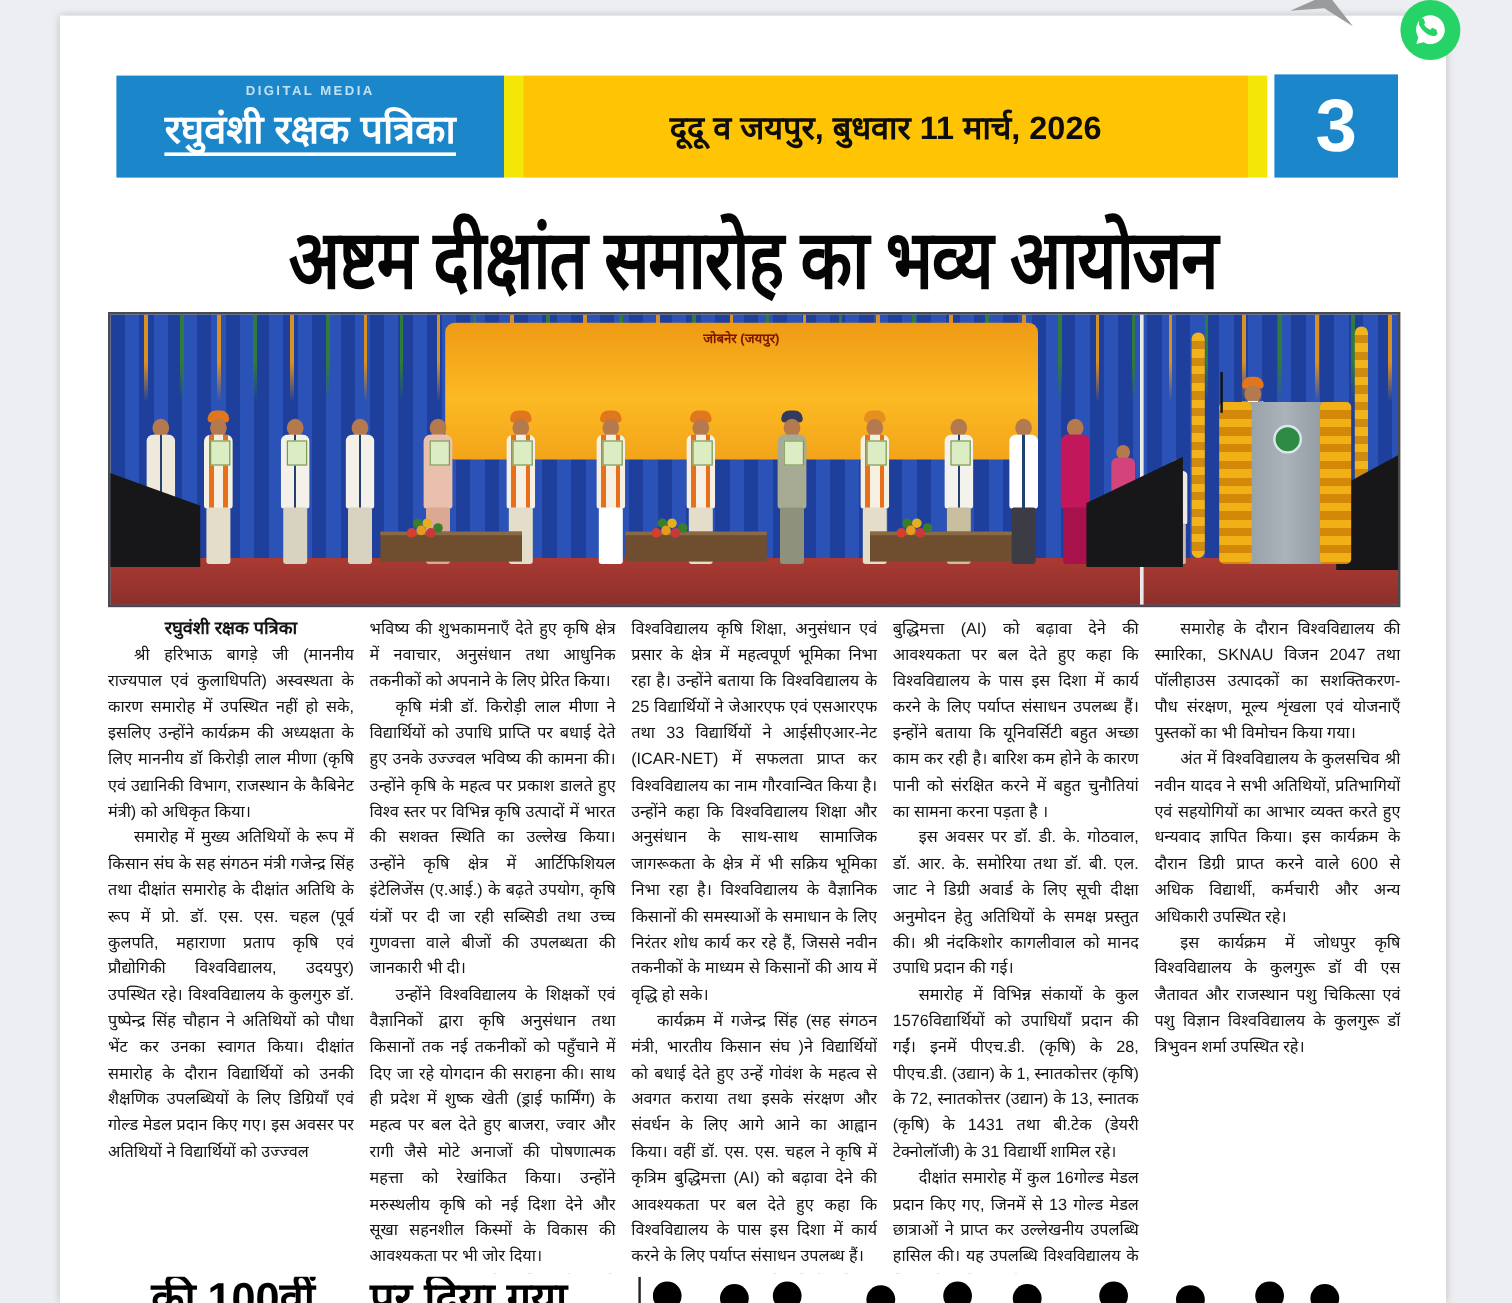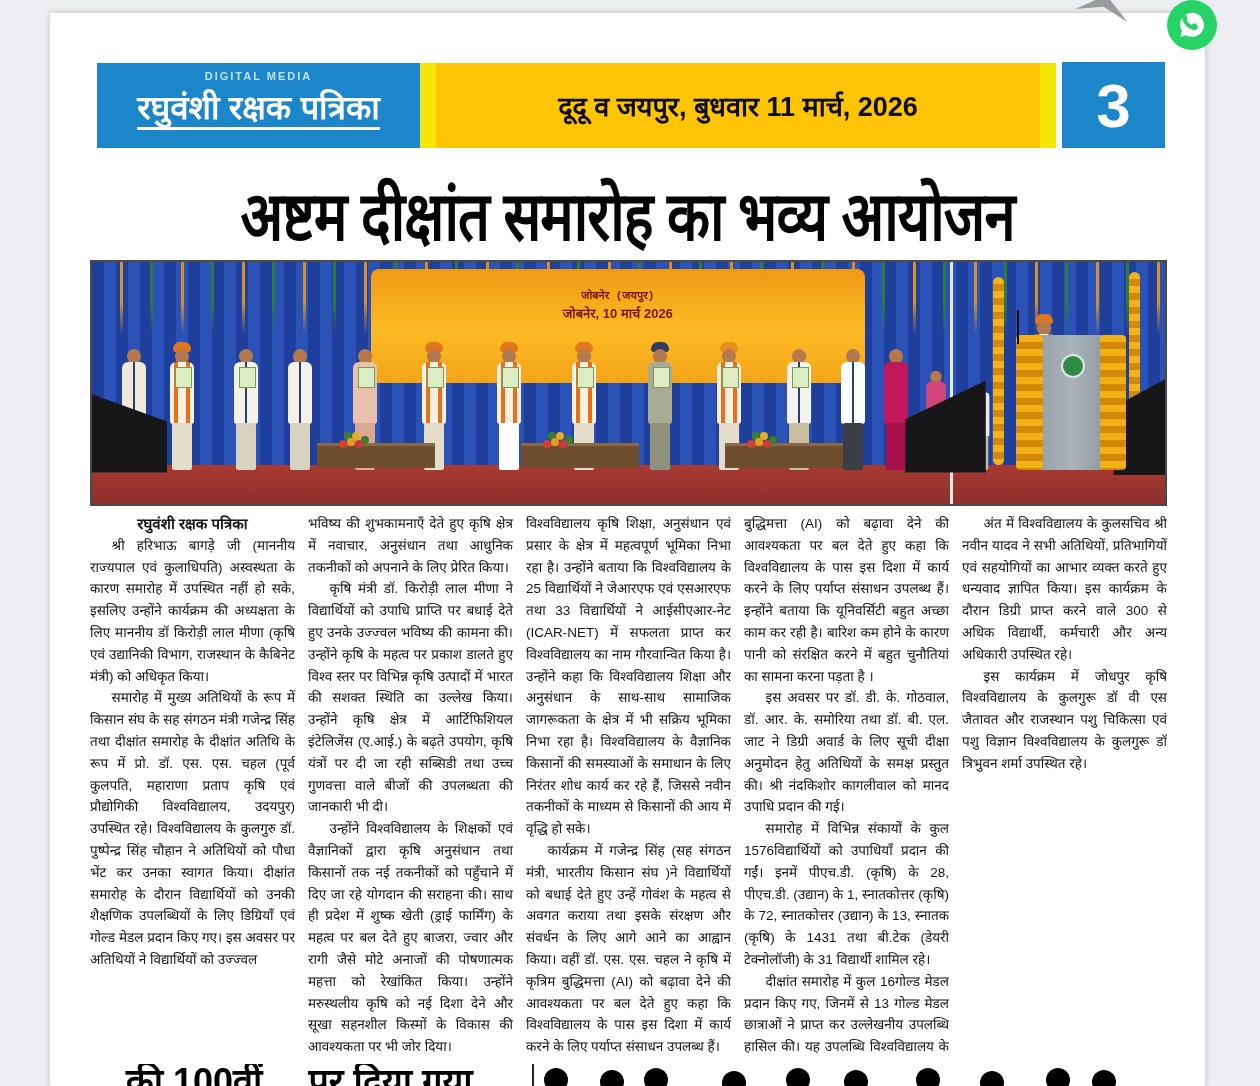--- a/index.html
+++ b/index.html
@@ -63,21 +63,21 @@
     position:absolute;left:0;top:0;width:100%;height:30%;
     background:repeating-linear-gradient(90deg,transparent 0 28px,#d99022 28px 31px,transparent 31px 58px,#2f7a3d 58px 61px);
     -webkit-mask-image:linear-gradient(180deg,#000 55%,transparent);
     mask-image:linear-gradient(180deg,#000 55%,transparent);
   }
   .photo-banner{
     position:absolute;left:26%;top:3%;width:46%;height:47%;
     background:linear-gradient(180deg,#ef9a15,#fcba23 55%,#f3a41a);
     border-radius:8px;text-align:center;color:#7c1500;z-index:2;
   }
-  .photo-banner .l1{font-size:11px;font-weight:bold;margin-top:18px;font-family:Liberation Mono, monospace;}
+  .photo-banner .l1{font-size:11px;font-weight:bold;margin-top:5px;}
   .photo-banner .l2{font-size:29px;font-weight:800;color:#8c1400;line-height:1.25;}
   .photo-banner .l3{font-size:13px;font-weight:bold;margin-top:2px;}
   .photo-floor{
     position:absolute;left:0;bottom:0;width:100%;height:16%;
     background:linear-gradient(180deg,#a93a33,#8d2f2a);z-index:3;
   }
   .photo-divider{position:absolute;left:80%;top:0;width:3px;height:100%;background:#e9e9e9;z-index:4;}
   .monitor{position:absolute;background:#17171a;z-index:6;}
   .monitor.ml{left:-1%;bottom:13%;width:8%;height:34%;clip-path:polygon(0 0,100% 38%,100% 100%,0 100%);}
   .monitor.mr1{left:75.8%;bottom:13%;width:7.5%;height:38%;clip-path:polygon(0 42%,100% 0,100% 100%,0 100%);}
@@ -165,21 +165,20 @@
   </div>
 
   <div class="headline">
     <div class="t">अष्टम दीक्षांत समारोह का भव्य आयोजन</div>
   </div>
 
   <div class="photo">
     <div class="garland-fringe"></div>
     <div class="photo-banner">
       <div class="l1">जोबनेर (जयपुर)</div>
-      <div class="l3">जोबनेर, 10 मार्च 2026</div>
     </div>
     <div class="photo-floor"></div>
     <div class="photo-divider"></div>
     <div class="monitor ml"></div>
     <div class="monitor mr1"></div>
     <div class="monitor mr2"></div>
     <div class="stage-table" style="left:21%"></div>
     <div class="stage-table" style="left:40%"></div>
     <div class="stage-table" style="left:59%"></div>
     <div class="bouquet" style="left:23%;bottom:23%"></div>
@@ -310,21 +309,22 @@
       <p class="ind">कार्यक्रम में गजेन्द्र सिंह (सह संगठन मंत्री, भारतीय किसान संघ )ने विद्यार्थियों को बधाई देते हुए उन्हें गोवंश के महत्व से अवगत कराया तथा इसके संरक्षण और संवर्धन के लिए आगे आने का आह्वान किया। वहीं डॉ. एस. एस. चहल ने कृषि में कृत्रिम बुद्धिमत्ता (AI) को बढ़ावा देने की आवश्यकता पर बल देते हुए कहा कि विश्वविद्यालय के पास इस दिशा में कार्य करने के लिए पर्याप्त संसाधन उपलब्ध हैं।</p>
       <p class="ind">डॉ. एस. एस. चहल ने कृषि में कृत्रिम</p>
     </div>
     <div class="col">
       <p>बुद्धिमत्ता (AI) को बढ़ावा देने की आवश्यकता पर बल देते हुए कहा कि विश्वविद्यालय के पास इस दिशा में कार्य करने के लिए पर्याप्त संसाधन उपलब्ध हैं। इन्होंने बताया कि यूनिवर्सिटी बहुत अच्छा काम कर रही है। बारिश कम होने के कारण पानी को संरक्षित करने में बहुत चुनौतियां का सामना करना पड़ता है ।</p>
       <p class="ind">इस अवसर पर डॉ. डी. के. गोठवाल, डॉ. आर. के. समोरिया तथा डॉ. बी. एल. जाट ने डिग्री अवार्ड के लिए सूची दीक्षा अनुमोदन हेतु अतिथियों के समक्ष प्रस्तुत की। श्री नंदकिशोर कागलीवाल को मानद उपाधि प्रदान की गई।</p>
       <p class="ind">समारोह में विभिन्न संकायों के कुल 1576विद्यार्थियों को उपाधियाँ प्रदान की गईं। इनमें पीएच.डी. (कृषि) के 28, पीएच.डी. (उद्यान) के 1, स्नातकोत्तर (कृषि) के 72, स्नातकोत्तर (उद्यान) के 13, स्नातक (कृषि) के 1431 तथा बी.टेक (डेयरी टेक्नोलॉजी) के 31 विद्यार्थी शामिल रहे।</p>
       <p class="ind">दीक्षांत समारोह में कुल 16गोल्ड मेडल प्रदान किए गए, जिनमें से 13 गोल्ड मेडल छात्राओं ने प्राप्त कर उल्लेखनीय उपलब्धि हासिल की। यह उपलब्धि विश्वविद्यालय के लिए गर्व का विषय रही</p>
     </div>
     <div class="col">
-      <p class="ind">अंत में विश्वविद्यालय के कुलसचिव श्री नवीन यादव ने सभी अतिथियों, प्रतिभागियों एवं सहयोगियों का आभार व्यक्त करते हुए धन्यवाद ज्ञापित किया। इस कार्यक्रम के दौरान डिग्री प्राप्त करने वाले 300 से अधिक विद्यार्थी, कर्मचारी और अन्य अधिकारी उपस्थित रहे।</p>
+      <p class="ind">समारोह के दौरान विश्वविद्यालय की स्मारिका, SKNAU विजन 2047 तथा पॉलीहाउस उत्पादकों का सशक्तिकरण- पौध संरक्षण, मूल्य शृंखला एवं योजनाएँ पुस्तकों का भी विमोचन किया गया।</p>
+      <p class="ind">अंत में विश्वविद्यालय के कुलसचिव श्री नवीन यादव ने सभी अतिथियों, प्रतिभागियों एवं सहयोगियों का आभार व्यक्त करते हुए धन्यवाद ज्ञापित किया। इस कार्यक्रम के दौरान डिग्री प्राप्त करने वाले 600 से अधिक विद्यार्थी, कर्मचारी और अन्य अधिकारी उपस्थित रहे।</p>
       <p class="ind">इस कार्यक्रम में जोधपुर कृषि विश्वविद्यालय के कुलगुरू डॉ वी एस जैतावत और राजस्थान पशु चिकित्सा एवं पशु विज्ञान विश्वविद्यालय के कुलगुरू डॉ त्रिभुवन शर्मा उपस्थित रहे।</p>
     </div>
   </div>
 
   <div class="bottom-strip">
     <div class="clip-left">…की 100वीं… पर दिया गया</div>
     <div class="strip-divider"></div>
     <div class="clip-right">
       <div class="blob"></div>
     </div>

